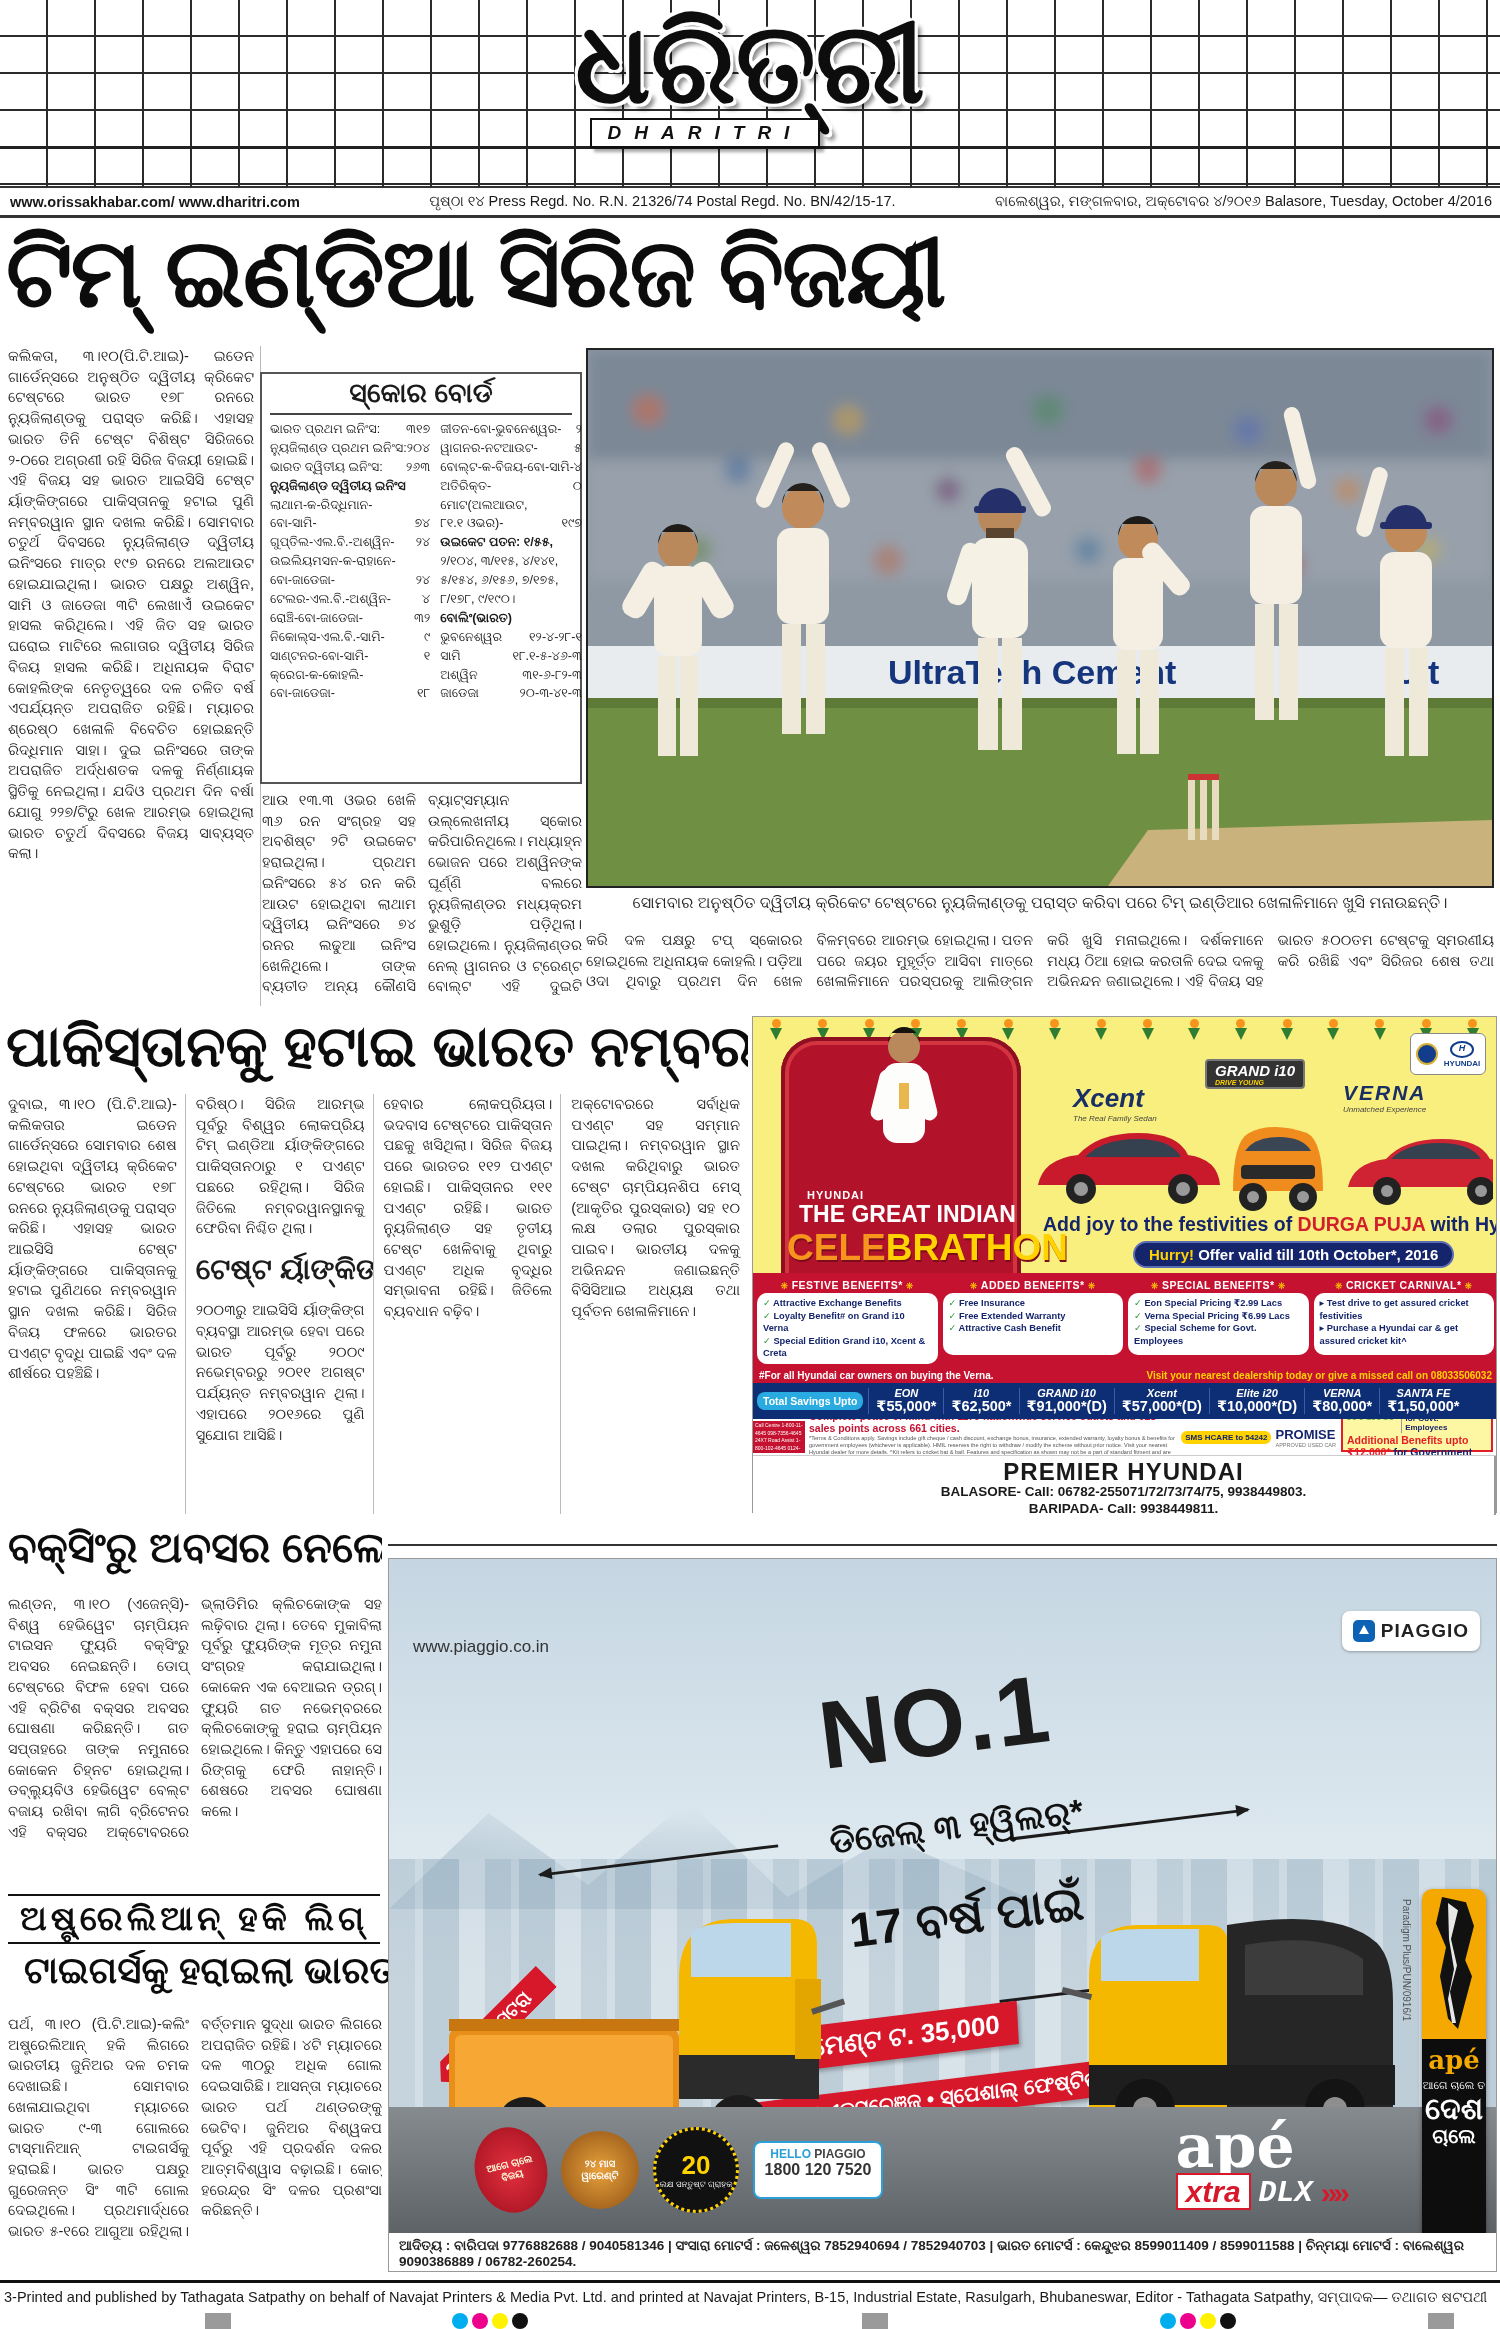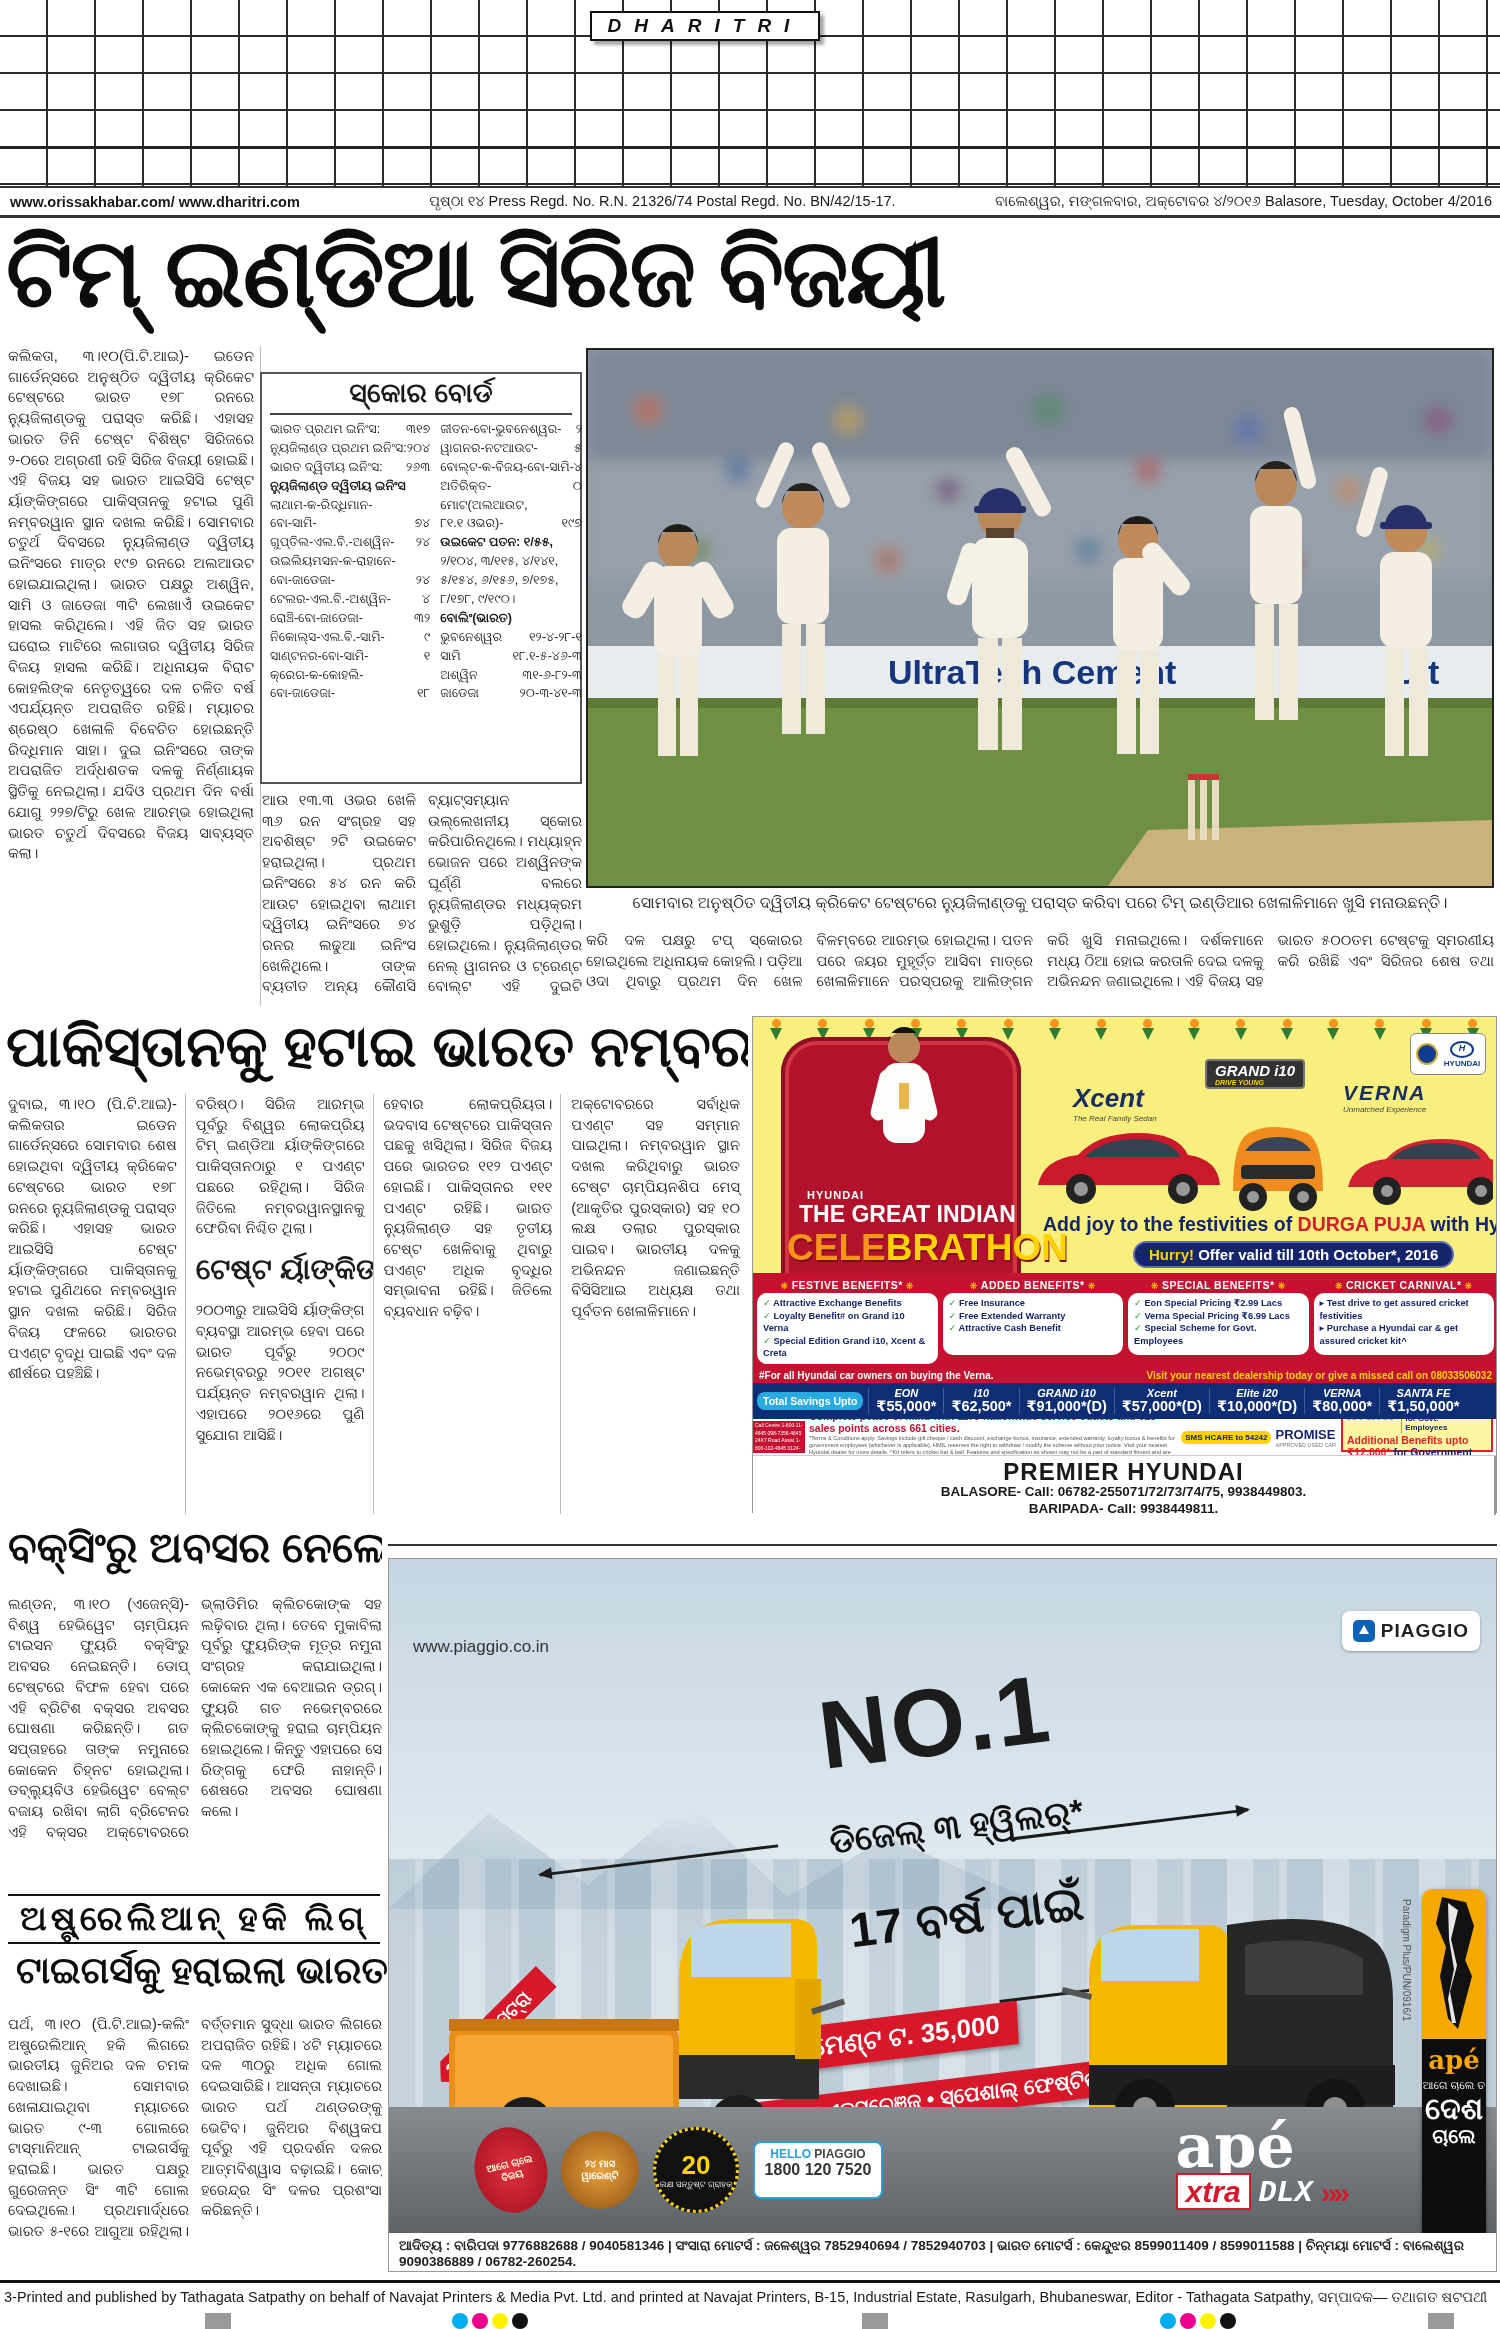--- a/index.html
+++ b/index.html
@@ -25,21 +25,21 @@
   .infostrip .c{padding-left:30px;}
   .infostrip .r{padding-right:8px;}
   
   .h1{position:absolute;left:6px;top:214px;width:1488px;height:128px;font-size:96px;font-weight:900;
     letter-spacing:-2px;line-height:1.22;color:#0c0c0c;white-space:nowrap;overflow:hidden;}
   .h2{position:absolute;left:6px;top:1012px;width:742px;height:74px;font-size:57px;font-weight:900;
     line-height:1.2;color:#0c0c0c;white-space:nowrap;overflow:hidden;}
   .h3{position:absolute;left:8px;top:1524px;width:374px;height:62px;font-size:42px;font-weight:900;color:#0c0c0c;white-space:nowrap;overflow:hidden;}
   .kicker{position:absolute;left:8px;top:1894px;width:372px;border-top:2px solid #111;border-bottom:2px solid #111;
     font-size:34px;font-weight:bold;letter-spacing:4px;text-align:center;padding:3px 0;color:#0c0c0c;white-space:nowrap;overflow:hidden;}
-  .h4{position:absolute;left:16px;top:1950px;width:374px;height:56px;font-size:37px;font-weight:900;color:#0c0c0c;white-space:nowrap;overflow:hidden;}
+  .h4{position:absolute;left:24px;top:1950px;width:374px;height:56px;font-size:37px;font-weight:900;color:#0c0c0c;white-space:nowrap;overflow:hidden;}
   
   .bodytext{font-size:14.6px;line-height:1.42;text-align:justify;color:#1c1c1c;}
   .col-left{position:absolute;left:8px;top:346px;width:246px;height:660px;overflow:hidden;border-right:1px solid #bbb;padding-right:6px;}
   .col-mid{position:absolute;left:262px;top:790px;width:320px;height:214px;overflow:hidden;column-count:2;column-gap:12px;}
   .col-bottom{position:absolute;left:586px;top:930px;width:908px;height:78px;overflow:hidden;column-count:4;column-gap:14px;}
   .story2{position:absolute;left:8px;top:1094px;width:740px;height:420px;display:flex;gap:10px;}
   .story2 .s2col{flex:1;overflow:hidden;border-right:1px solid #bbb;padding-right:8px;}
   .story2 .s2col:last-child{border-right:none;}
   .subhead{font-size:29px;font-weight:900;text-align:center;margin:10px 0;white-space:nowrap;}
   .story3{position:absolute;left:8px;top:1594px;width:374px;height:252px;overflow:hidden;column-count:2;column-gap:12px;}
@@ -203,21 +203,21 @@
   .board-text{font:bold 34px "Liberation Sans",sans-serif;fill:#15357d;}
 </style>
 </head>
 <body>
 
 <div class="page">
 
   <div class="masthead">
     <div class="heavyline"></div>
     <div class="logo-wrap">
-      <br>
+      <div class="logo-odia">ଧରିତ୍ରୀ</div><br>
       <div class="logo-latin">DHARITRI</div>
     </div>
   </div>
 
   <div class="infostrip">
     <span class="l">www.orissakhabar.com/ www.dharitri.com</span>
     <span class="c">ପୃଷ୍ଠା ୧୪   Press Regd. No. R.N. 21326/74 Postal Regd. No. BN/42/15-17.</span>
     <span class="r">ବାଲେଶ୍ୱର, ମଙ୍ଗଳବାର, ଅକ୍ଟୋବର ୪/୨୦୧୬ Balasore, Tuesday, October 4/2016</span>
   </div>
 

